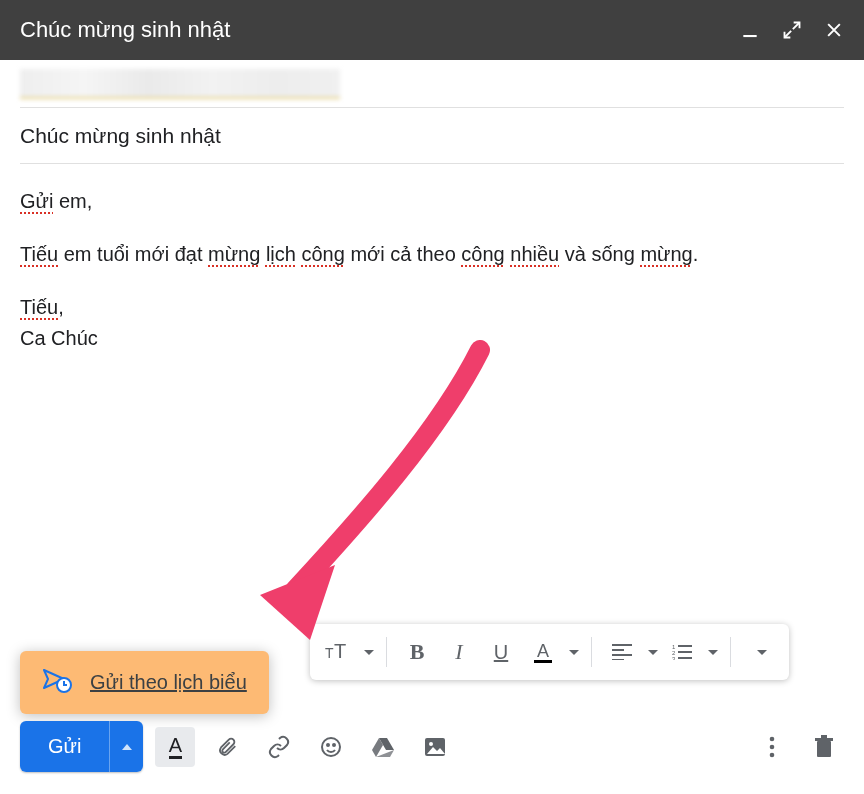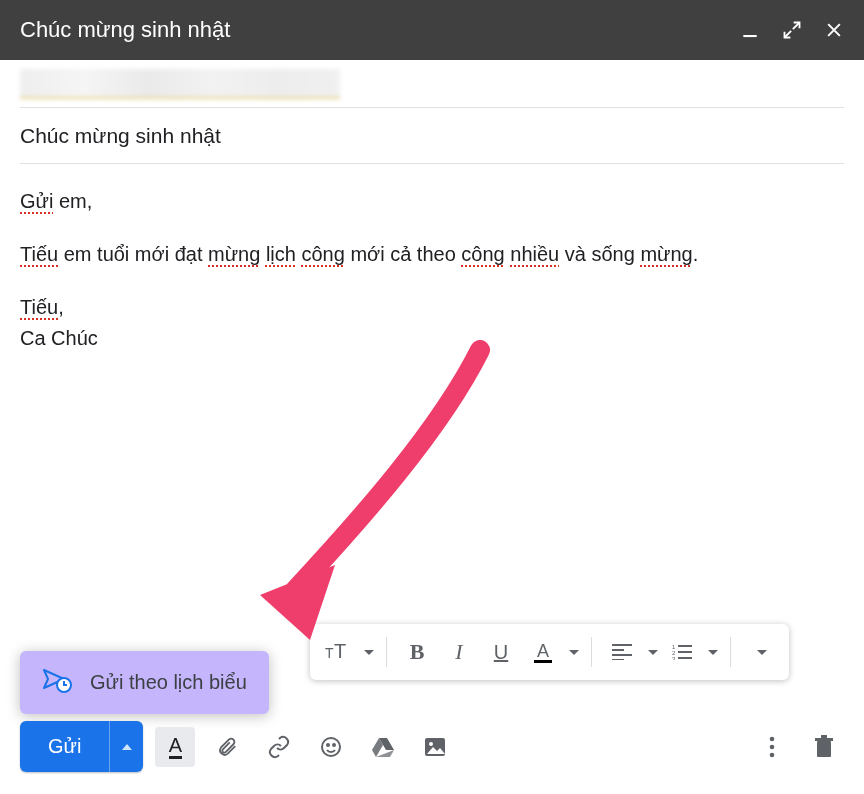--- a/index.html
+++ b/index.html
@@ -109,29 +109,30 @@
     color:#5f6368;
     border-radius:4px;
   }
   .icon-btn.active { background:#e8eaed; }
   .flex-spacer { flex:1; }
   
   .schedule-popup {
     position:absolute;
     left:20px;
     bottom: 80px;
-    background:#c4b5fd;
+    background:#fdba74;
     border-radius:6px;
     box-shadow: 0 2px 14px rgba(0,0,0,.25);
     padding: 16px 22px;
     display:flex;
     align-items:center;
     gap:18px;
     font-size:20px;
     color:#3c4043;
+    text-decoration:underline;
   }
   
   .format-bar {
     position:absolute;
     left:310px;
     bottom:114px;
     height:56px;
     background:#fff;
     border-radius:6px;
     box-shadow: 0 1px 6px rgba(0,0,0,.25);

